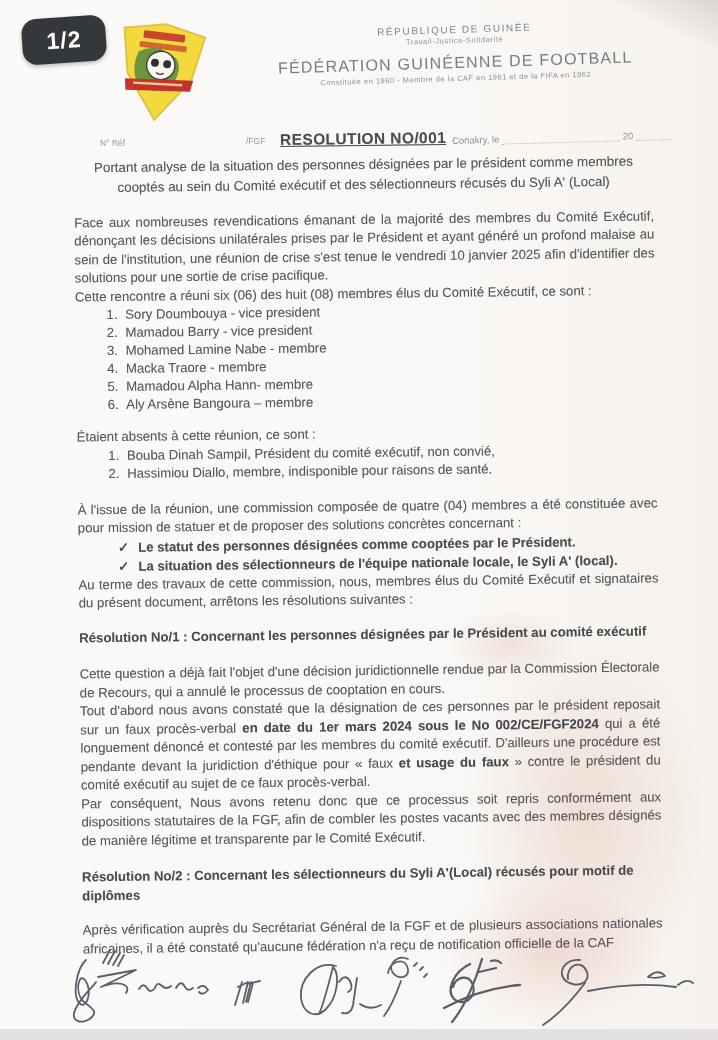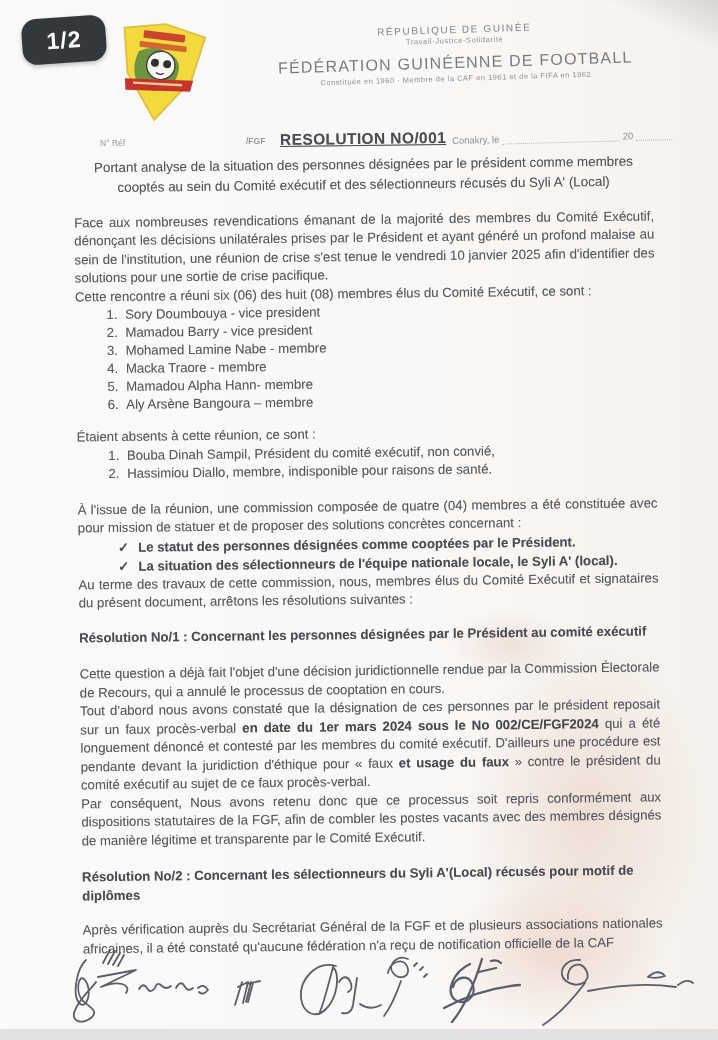--- a/index.html
+++ b/index.html
@@ -43,21 +43,21 @@
     position:absolute;left:220px;top:24px;width:470px;text-align:center;
     transform:rotate(-1.8deg);color:#86878c;z-index:4;
   }
   .lh-country{font-size:10px;letter-spacing:1.6px;color:#838489;}
   .lh-motto{font-size:7.5px;letter-spacing:0.6px;margin-top:1px;color:#8f9095;}
   .lh-org{font-size:16px;letter-spacing:1.2px;margin-top:9px;color:#797a80;}
   .lh-note{font-size:7.5px;letter-spacing:0.5px;margin-top:2px;color:#8f9095;}
 
   .ref-row{position:absolute;left:0;top:92px;width:718px;height:20px;font-size:8.5px;color:#97989d;z-index:4;margin-top:40px;}
   .ref-no{position:absolute;left:100px;top:6px;}
-  .ref-fgf{position:absolute;left:246px;top:4px;font-weight:bold;}
+  .ref-fgf{position:absolute;left:246px;top:4px;}
   .ref-city{position:absolute;left:452px;top:0;font-size:9.5px;color:#8e8f94;transform:rotate(-1.5deg);}
   .leader{display:inline-block;border-bottom:1px dotted #b9b9bd;height:9px;vertical-align:bottom;}
   .leader.long{width:118px;}
   .leader.short{width:36px;}
 
   
   .doc-body{
     position:absolute;left:0;top:130px;width:718px;
     padding:0 60px 0 78px;box-sizing:border-box;
     transform:rotate(-0.7deg);

